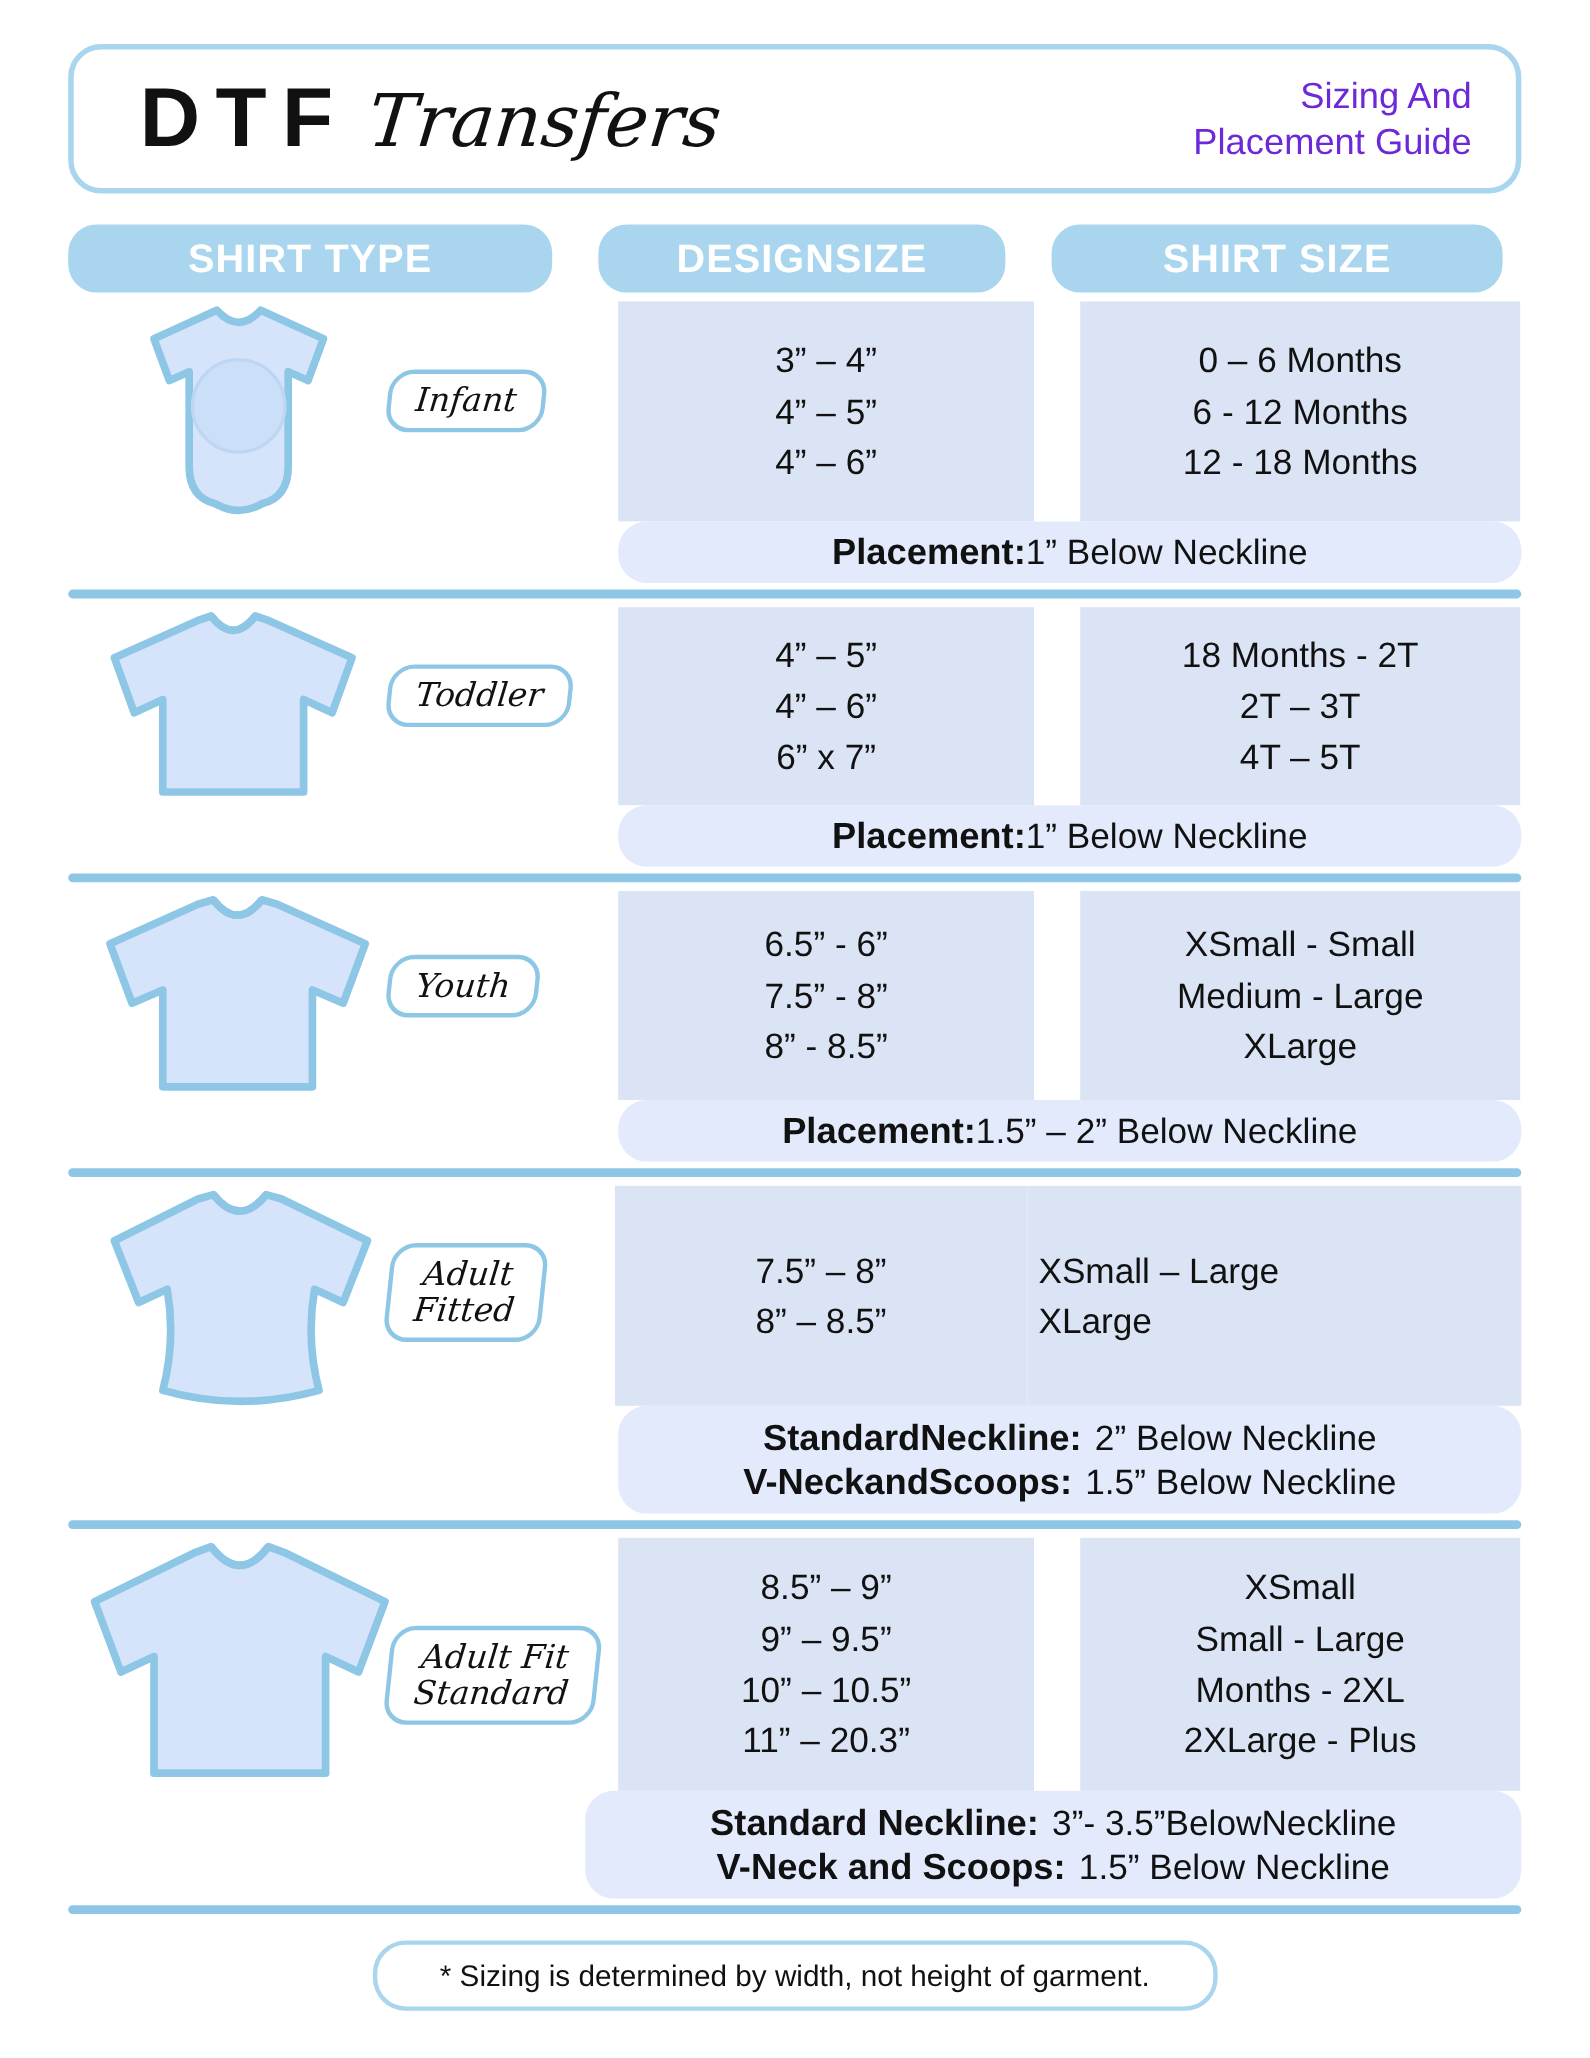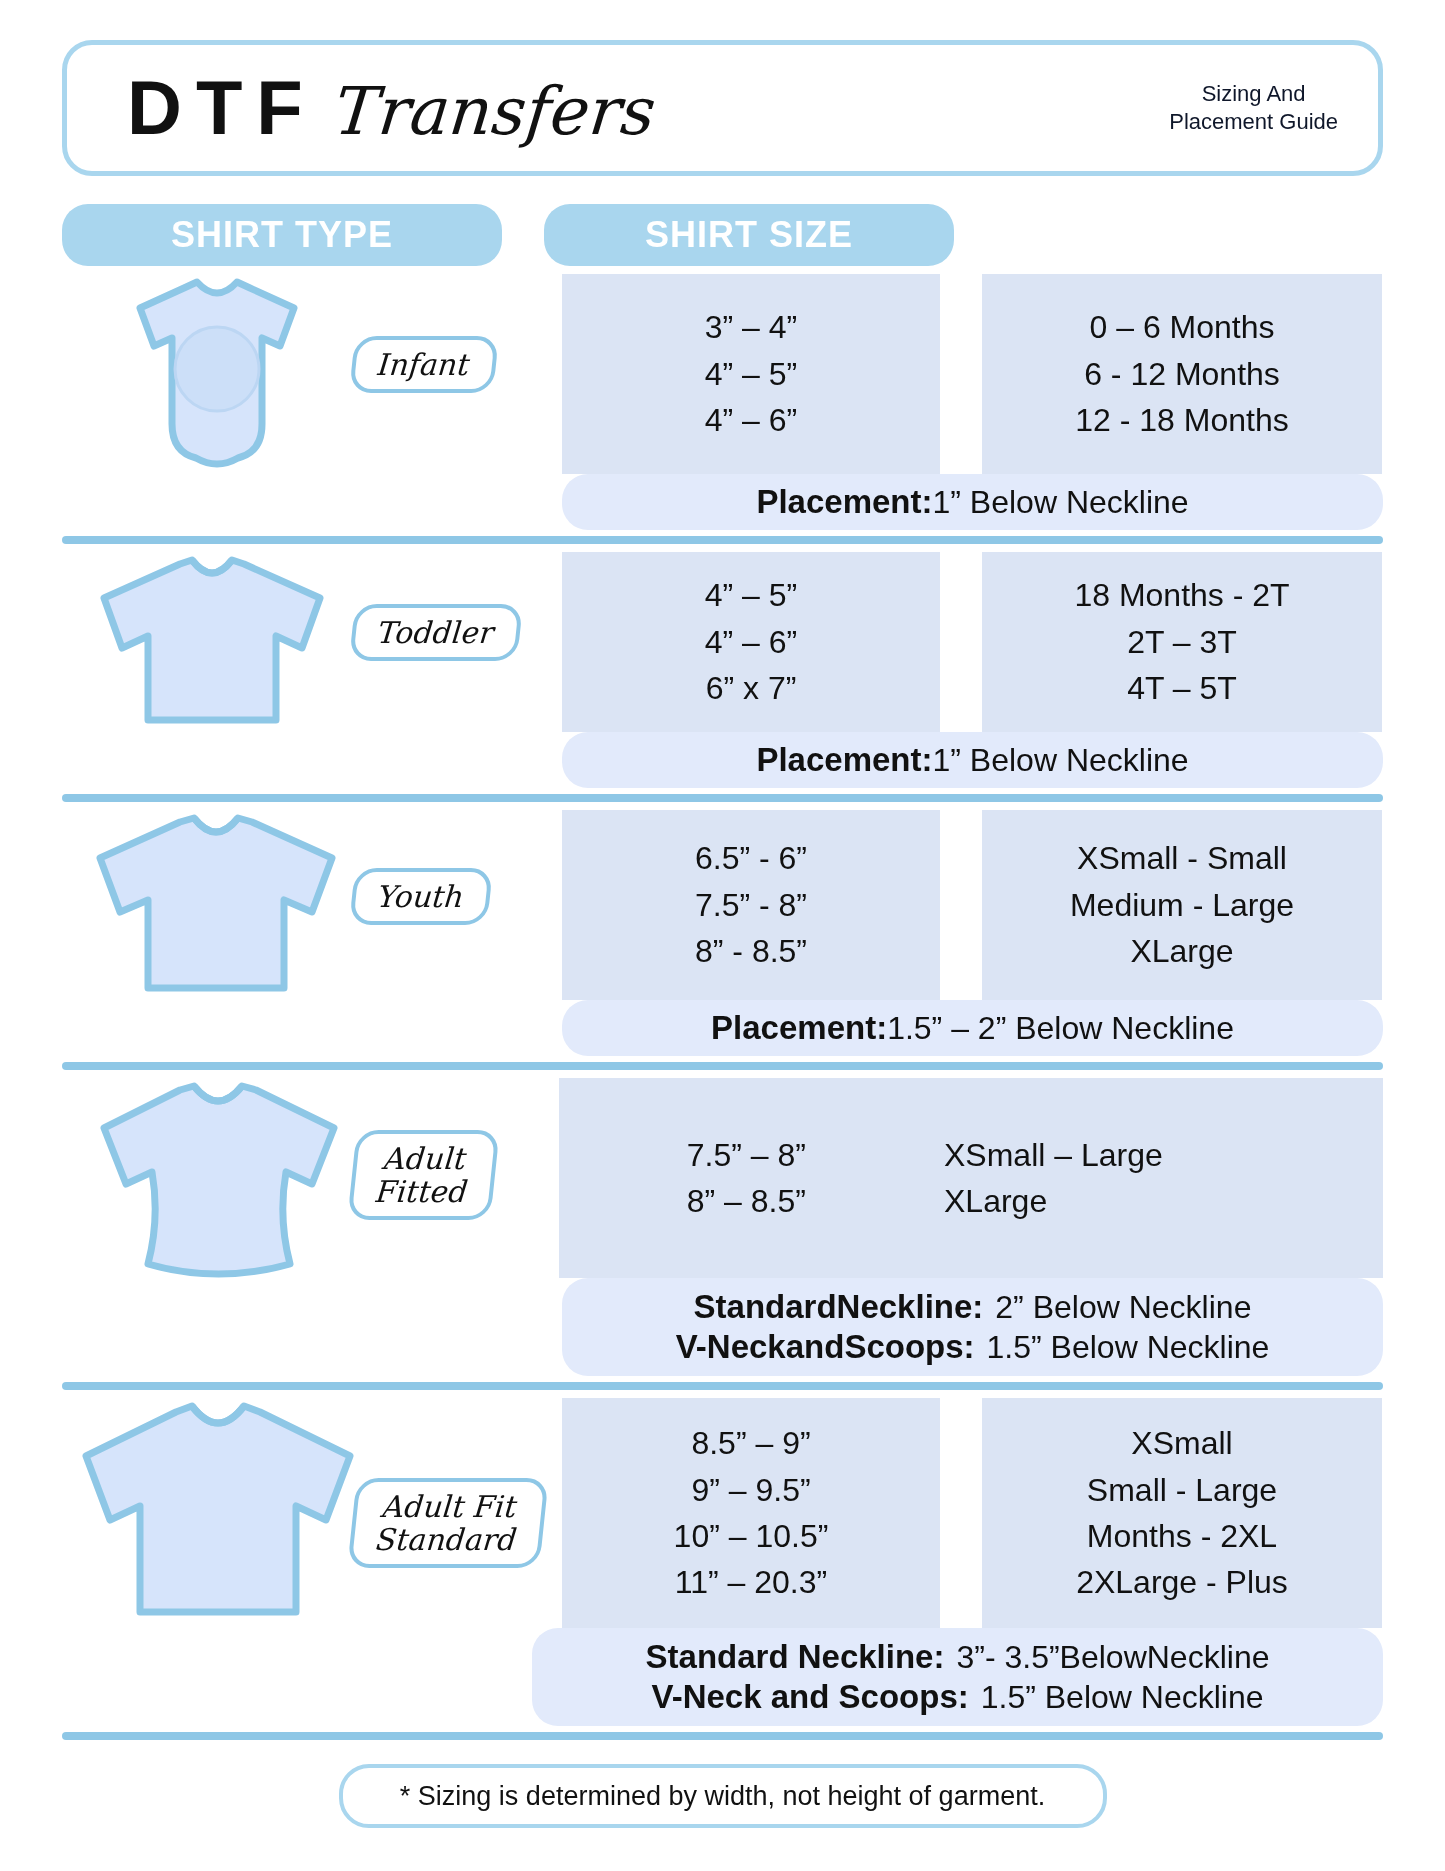--- a/index.html
+++ b/index.html
@@ -51,24 +51,24 @@
   }
   .brand-script {
     font-family: "DejaVu Serif", serif;
     font-style: italic;
     font-size: 66px;
     color: #111;
     line-height: 1;
     transform: skewX(-6deg);
   }
   .header-sub {
-    text-align: center;
-    font-size: 22px;
+    text-align: right;
+    font-size: 33px;
     line-height: 1.25;
-    color: #0f172a;
+    color: #6d28d9;
   }
 
   
   .col-heads {
     display: flex;
     margin: 28px 62px 0 62px;
     gap: 42px;
   }
   .pill {
     background: #a9d6ee;
@@ -216,20 +216,21 @@
       <span class="brand-script">Transfers</span>
     </div>
     <div class="header-sub">
       <div>Sizing And</div>
       <div>Placement Guide</div>
     </div>
   </div>
 
   <div class="col-heads">
     <div class="pill pill-shirt-type">SHIRT TYPE</div>
+    <div class="pill pill-design">DESIGNSIZE</div>
     <div class="pill pill-size">SHIRT SIZE</div>
   </div>
 
   <div class="rows">
 
     <div class="row">
       <div class="row-body">
         <div class="icon-cell">
           <div class="shirt-wrap">
             <svg width="190" height="200" viewBox="0 0 190 200" style="margin-left:60px;">

